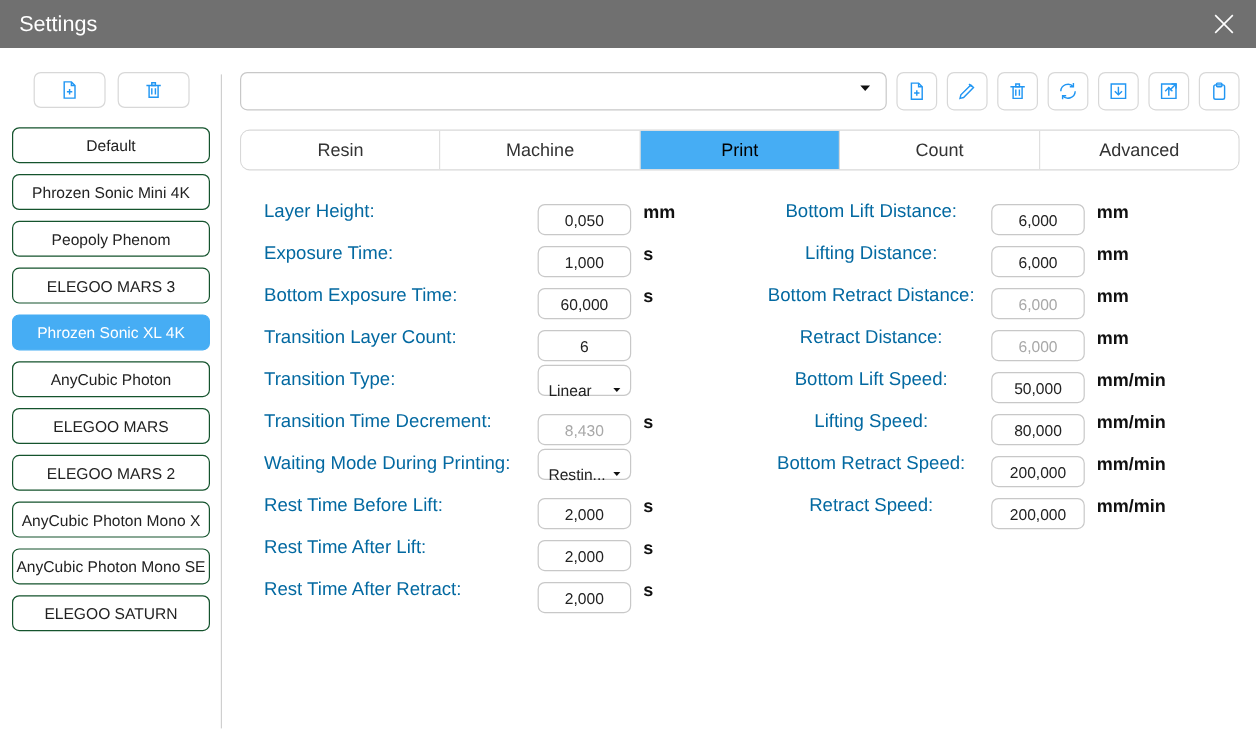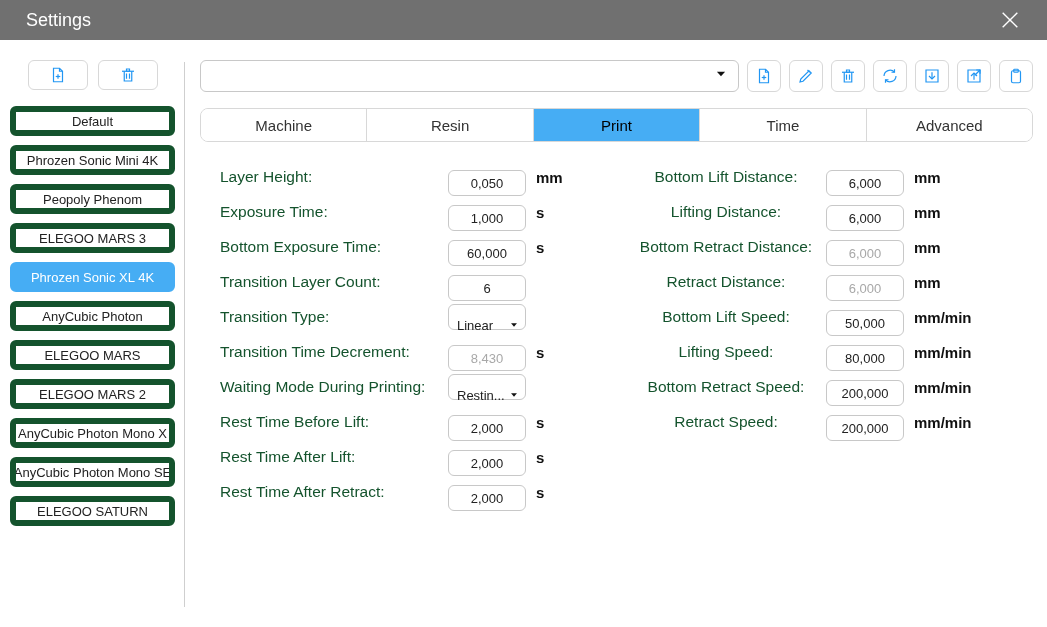--- a/index.html
+++ b/index.html
@@ -1,49 +1,49 @@
 <!DOCTYPE html>
 <html><head>
 <meta charset="utf-8">
 <style>
   * { box-sizing: border-box; margin: 0; padding: 0; font-family: "Segoe UI", Arial, sans-serif; }
   body { background: #ffffff; width: 1047px; height: 627px; overflow: hidden; }
-  .titlebar { background: #707070; height: 40px; display: flex; align-items: center; padding: 0 26px; color: #fff; }
+  .titlebar { background: #707070; height: 40px; display: flex; align-items: center; padding: 0 16px; color: #fff; }
   .titlebar .title { font-size: 18px; flex: 1; }
   .titlebar .close { width: 22px; height: 22px; cursor: pointer; }
   .titlebar .close svg { stroke: #fff; }
 
   .content { display: flex; height: 587px; }
   .sidebar { width: 186px; padding: 20px 10px 0 10px; border-right: 1px solid transparent; position: relative; }
   .sidebar::after { content: ""; position: absolute; right: 0; top: 22px; bottom: 20px; width: 1px; background: #cfcfcf; }
   .sidebar-actions { display: flex; gap: 10px; justify-content: center; margin-bottom: 16px; }
   .icon-btn-sm { width: 60px; height: 30px; border: 1px solid #d8d8d8; border-radius: 6px; background: #fff; display: flex; align-items: center; justify-content: center; cursor: pointer; }
   .icon-btn-sm svg { width: 18px; height: 18px; stroke: #2196F3; fill: none; stroke-width: 1.6; }
 
   .profile-list { display: flex; flex-direction: column; gap: 9px; }
-  .profile-item { height: 30px; border: 6px solid #14532d; border-radius: 6px; background: #fff; display: flex; align-items: center; justify-content: center; font-size: 13px; color: #222; cursor: pointer; white-space: nowrap; overflow: hidden; padding: 0 0; }
+  .profile-item { height: 30px; border: 1px solid #14532d; border-radius: 6px; background: #fff; display: flex; align-items: center; justify-content: center; font-size: 13px; color: #222; cursor: pointer; white-space: nowrap; overflow: hidden; padding: 0 0; }
   .profile-item.selected { background: #46ADF4; border-color: #46ADF4; color: #fff; }
 
   .main { flex: 1; padding: 20px 14px 0 14px; display: flex; flex-direction: column; }
   .toprow { display: flex; gap: 8px; align-items: center; margin-bottom: 16px; }
   .combo { flex: 1; height: 32px; border: 1px solid #c8c8c8; border-radius: 6px; position: relative; background: #fff; }
   .combo .caret { position: absolute; right: 10px; top: 50%; transform: translateY(-50%); }
   .combo .caret svg { width: 14px; height: 14px; fill: #111; }
   .tool-btn { width: 34px; height: 32px; border: 1px solid #d8d8d8; border-radius: 6px; background: #fff; display: flex; align-items: center; justify-content: center; cursor: pointer; }
   .tool-btn svg { width: 18px; height: 18px; stroke: #2196F3; fill: none; stroke-width: 1.6; }
 
   .tabs { display: flex; border: 1px solid #d8d8d8; border-radius: 8px; overflow: hidden; height: 34px; margin-bottom: 22px; }
   .tab { flex: 1; display: flex; align-items: center; justify-content: center; font-size: 15px; color: #333; border-right: 1px solid #d8d8d8; cursor: pointer; background: #fff; }
   .tab:last-child { border-right: none; }
   .tab.active { background: #46ADF4; color: #000000; }
 
   .form-area { flex: 1; display: flex; gap: 30px; padding: 0 20px; overflow: auto; }
   .col { display: flex; flex-direction: column; gap: 9px; }
   .row { display: flex; align-items: center; height: 26px; }
-  .label { width: 228px; font-size: 15.5px; color: #14532d; }
+  .label { width: 228px; font-size: 15.5px; color: #0369a1; }
   .col2 .label { width: 200px; text-align: center; }
   .field { width: 78px; height: 26px; border: 1px solid #c8c8c8; border-radius: 6px; text-align: center; font-size: 13px; color: #222; display: flex; align-items: center; justify-content: center; background: #fff; margin-top: 12px; }
   .field.disabled { color: #a8a8a8; }
   .unit { margin-left: 10px; font-size: 15px; color: #111; min-width: 60px; font-weight: bold; }
   .select-field { width: 78px; height: 26px; border: 1px solid #c8c8c8; border-radius: 6px; font-size: 13px; color: #222; display: flex; align-items: center; justify-content: space-between; padding: 16px 6px 0 8px; background: #fff; cursor: pointer; }
   .select-field svg { width: 10px; height: 10px; fill: #111; }
   .select-text { white-space: nowrap; overflow: hidden; text-overflow: ellipsis; }
 </style>
 </head>
 <body>
@@ -155,24 +155,24 @@
         </div>
       <div class="tool-btn">
           <svg viewBox="0 0 24 24">
             <rect x="6" y="5" width="12" height="16" rx="2"></rect>
             <rect x="9" y="3" width="6" height="4" rx="1"></rect>
           </svg>
         </div>
     </div>
 
     <div class="tabs" id="tabs">
+        <div class="tab">Resin</div>
         <div class="tab">Machine</div>
-        <div class="tab">Resin</div>
         <div class="tab active">Print</div>
-        <div class="tab">Time</div>
+        <div class="tab">Count</div>
         <div class="tab">Advanced</div>
       </div>
 
     <div class="form-area">
       <div class="col" id="col1">
           <div class="row">
             <div class="label">Layer Height:</div>
             <div class="field">0,050</div>
             <div class="unit">mm</div>
           </div>

